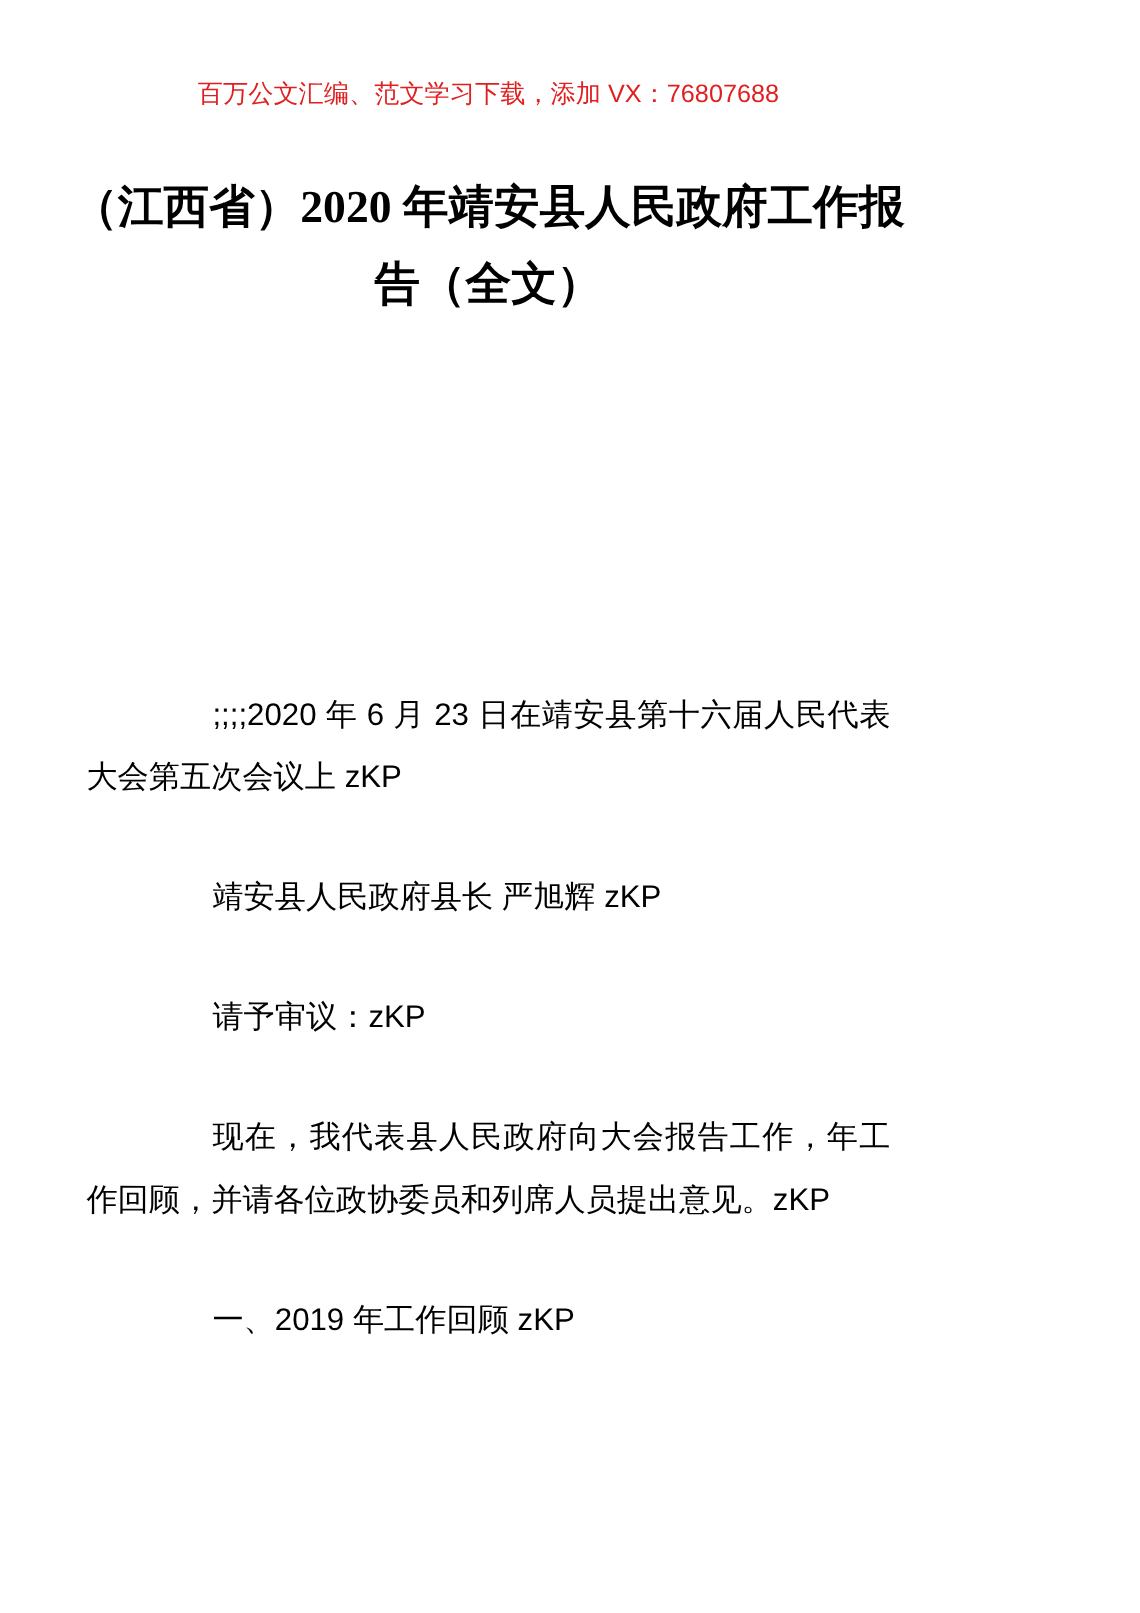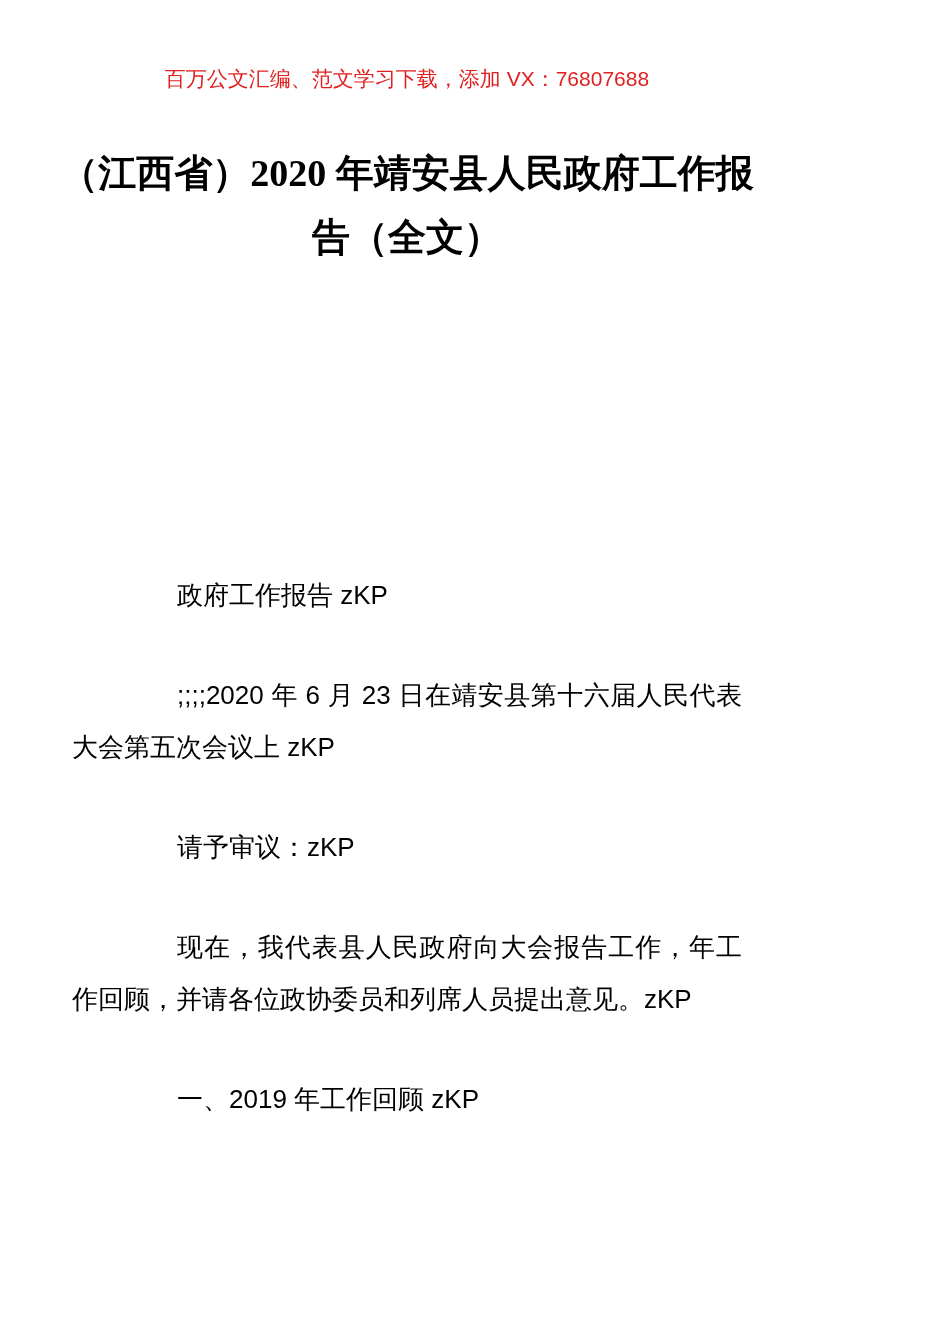--- a/index.html
+++ b/index.html
@@ -56,20 +56,20 @@
 </head>
 <body>
 
 <div class="page">
 
   <div class="notice">百万公文汇编、范文学习下载，添加 VX：76807688</div>
 
   <h1 class="doc-title">（江西省）2020 年靖安县人民政府工作报告（全文）</h1>
 
   <div class="content">
-    <p>政府工作报告 zKP</p>
     <p>;;;;2020 年 6 月 23 日在靖安县第十六届人民代表大会第五次会议上 zKP</p>
+    <p>靖安县人民政府县长 严旭辉 zKP</p>
     <p>请予审议：zKP</p>
     <p>现在，我代表县人民政府向大会报告工作，年工作回顾，并请各位政协委员和列席人员提出意见。zKP</p>
     <p>一、2019 年工作回顾 zKP</p>
   </div>
 
 </div>
 
 </body></html>

